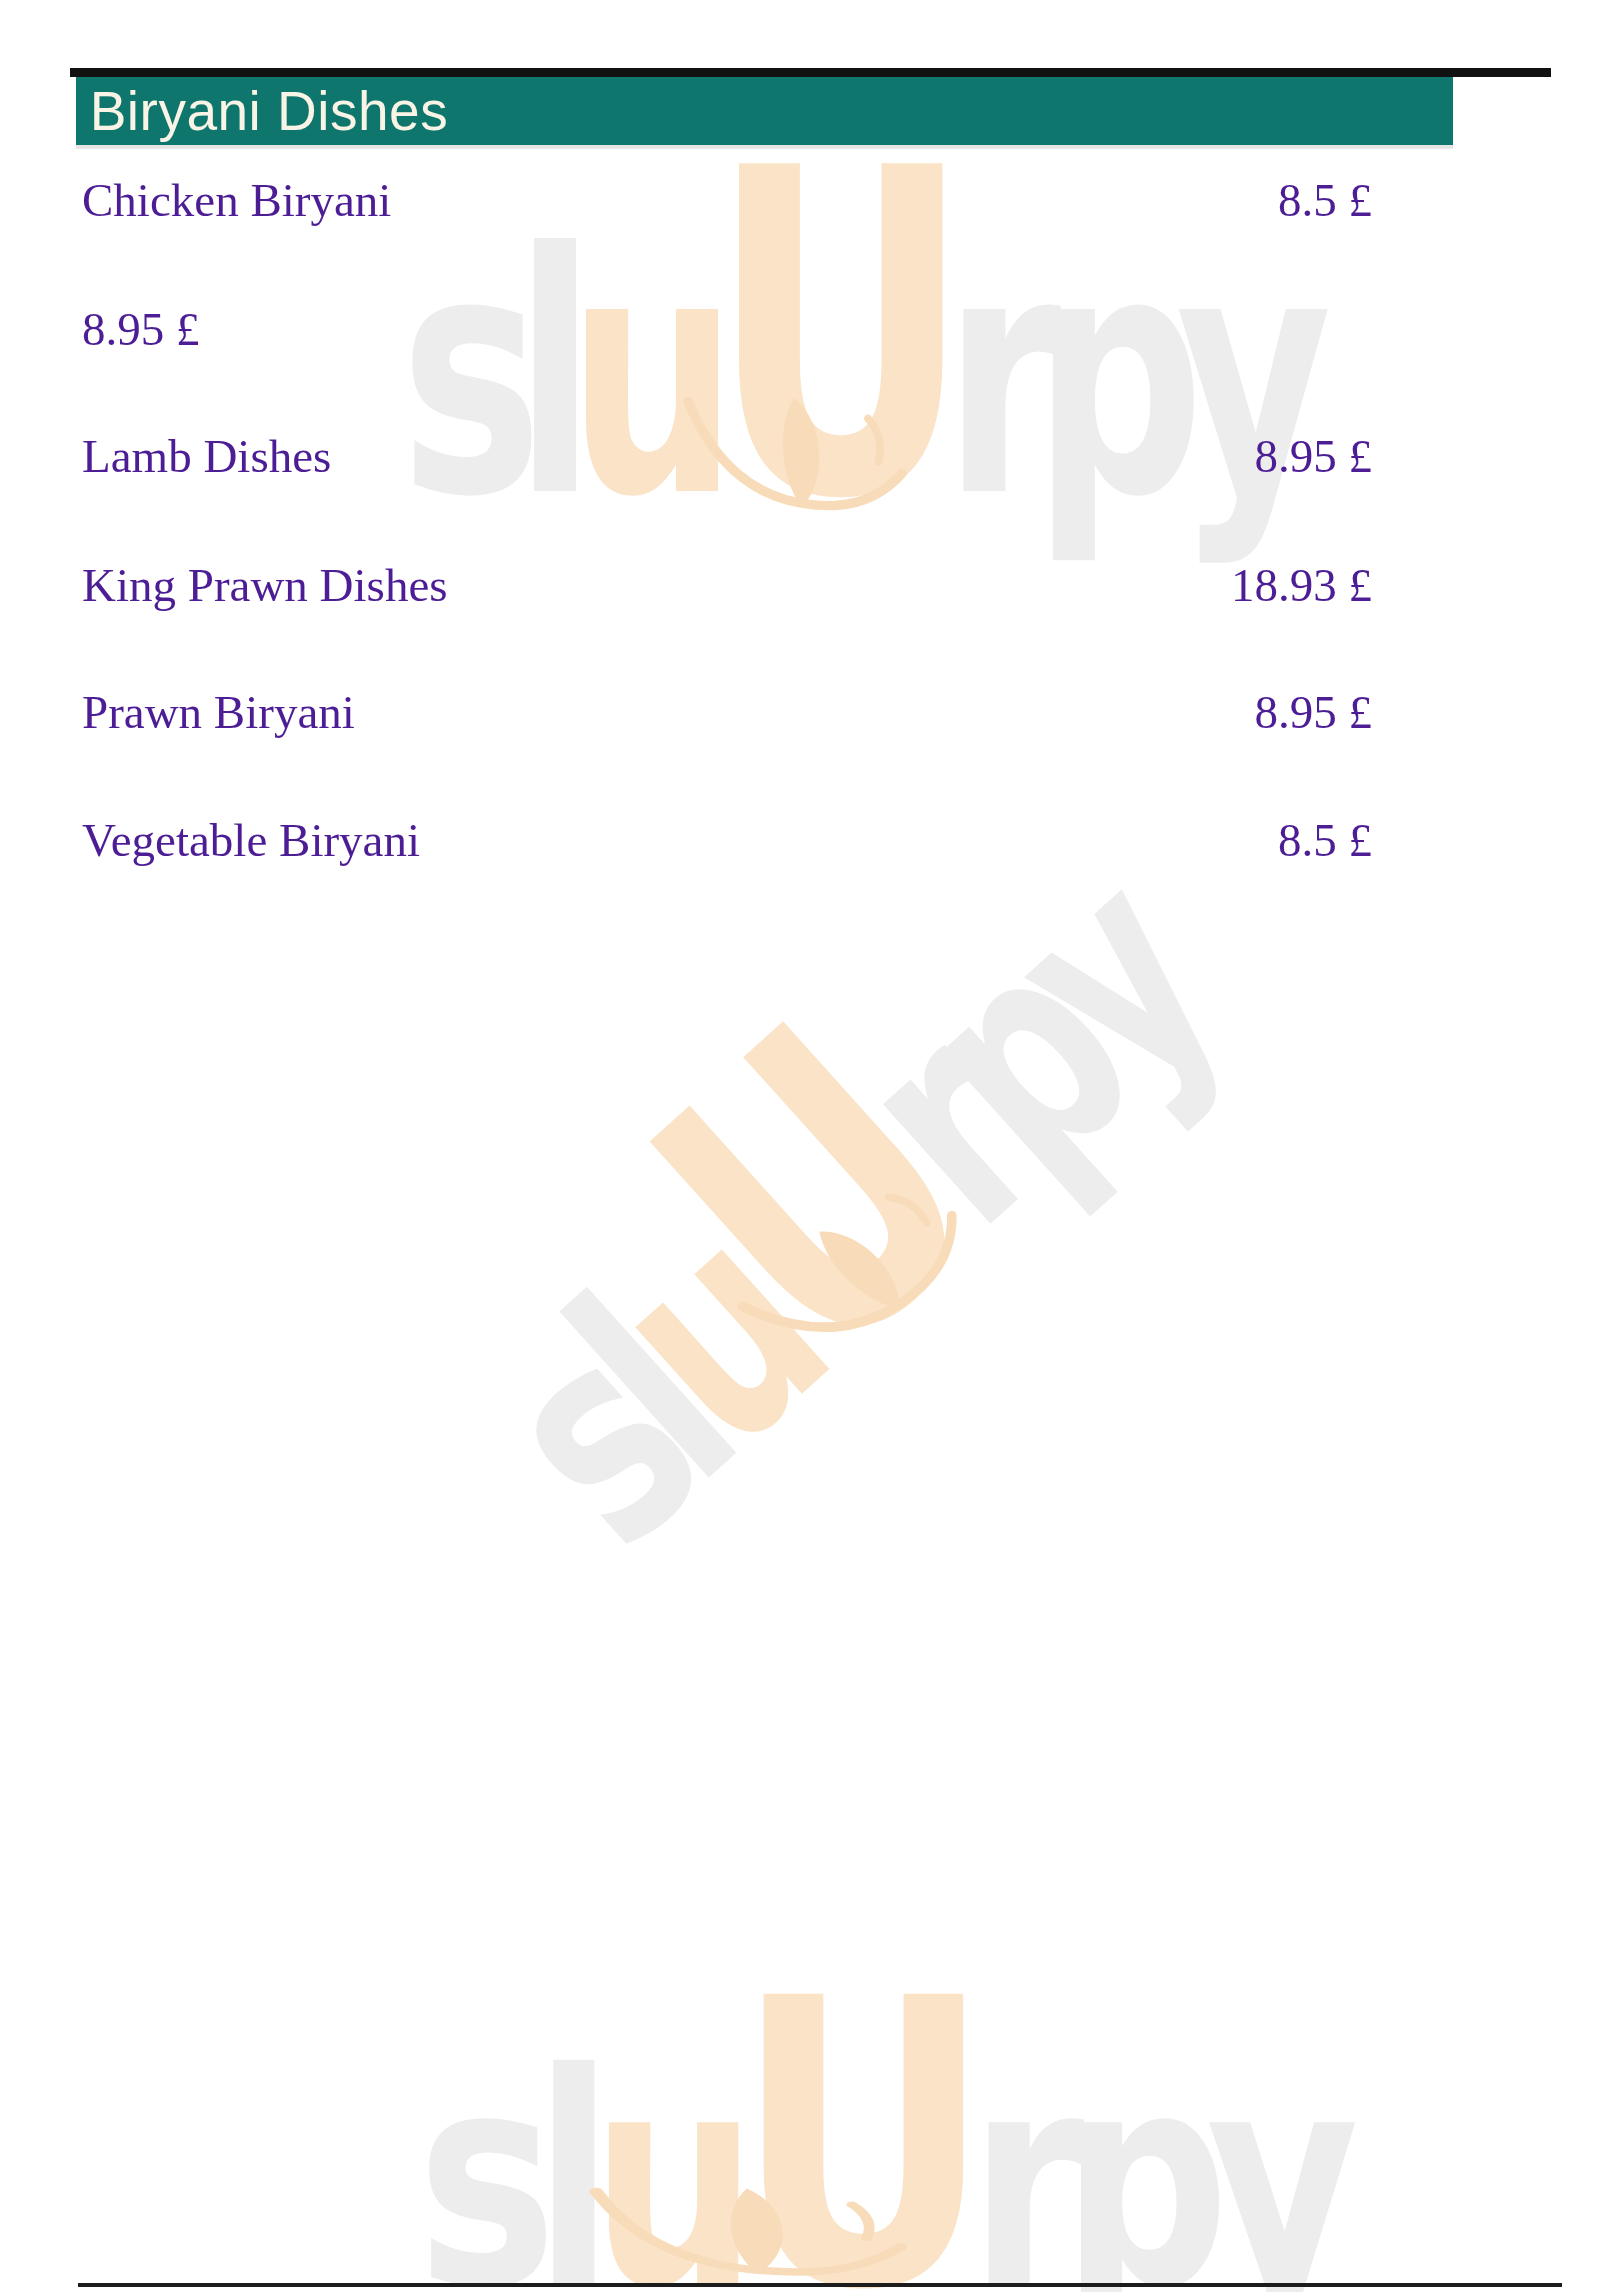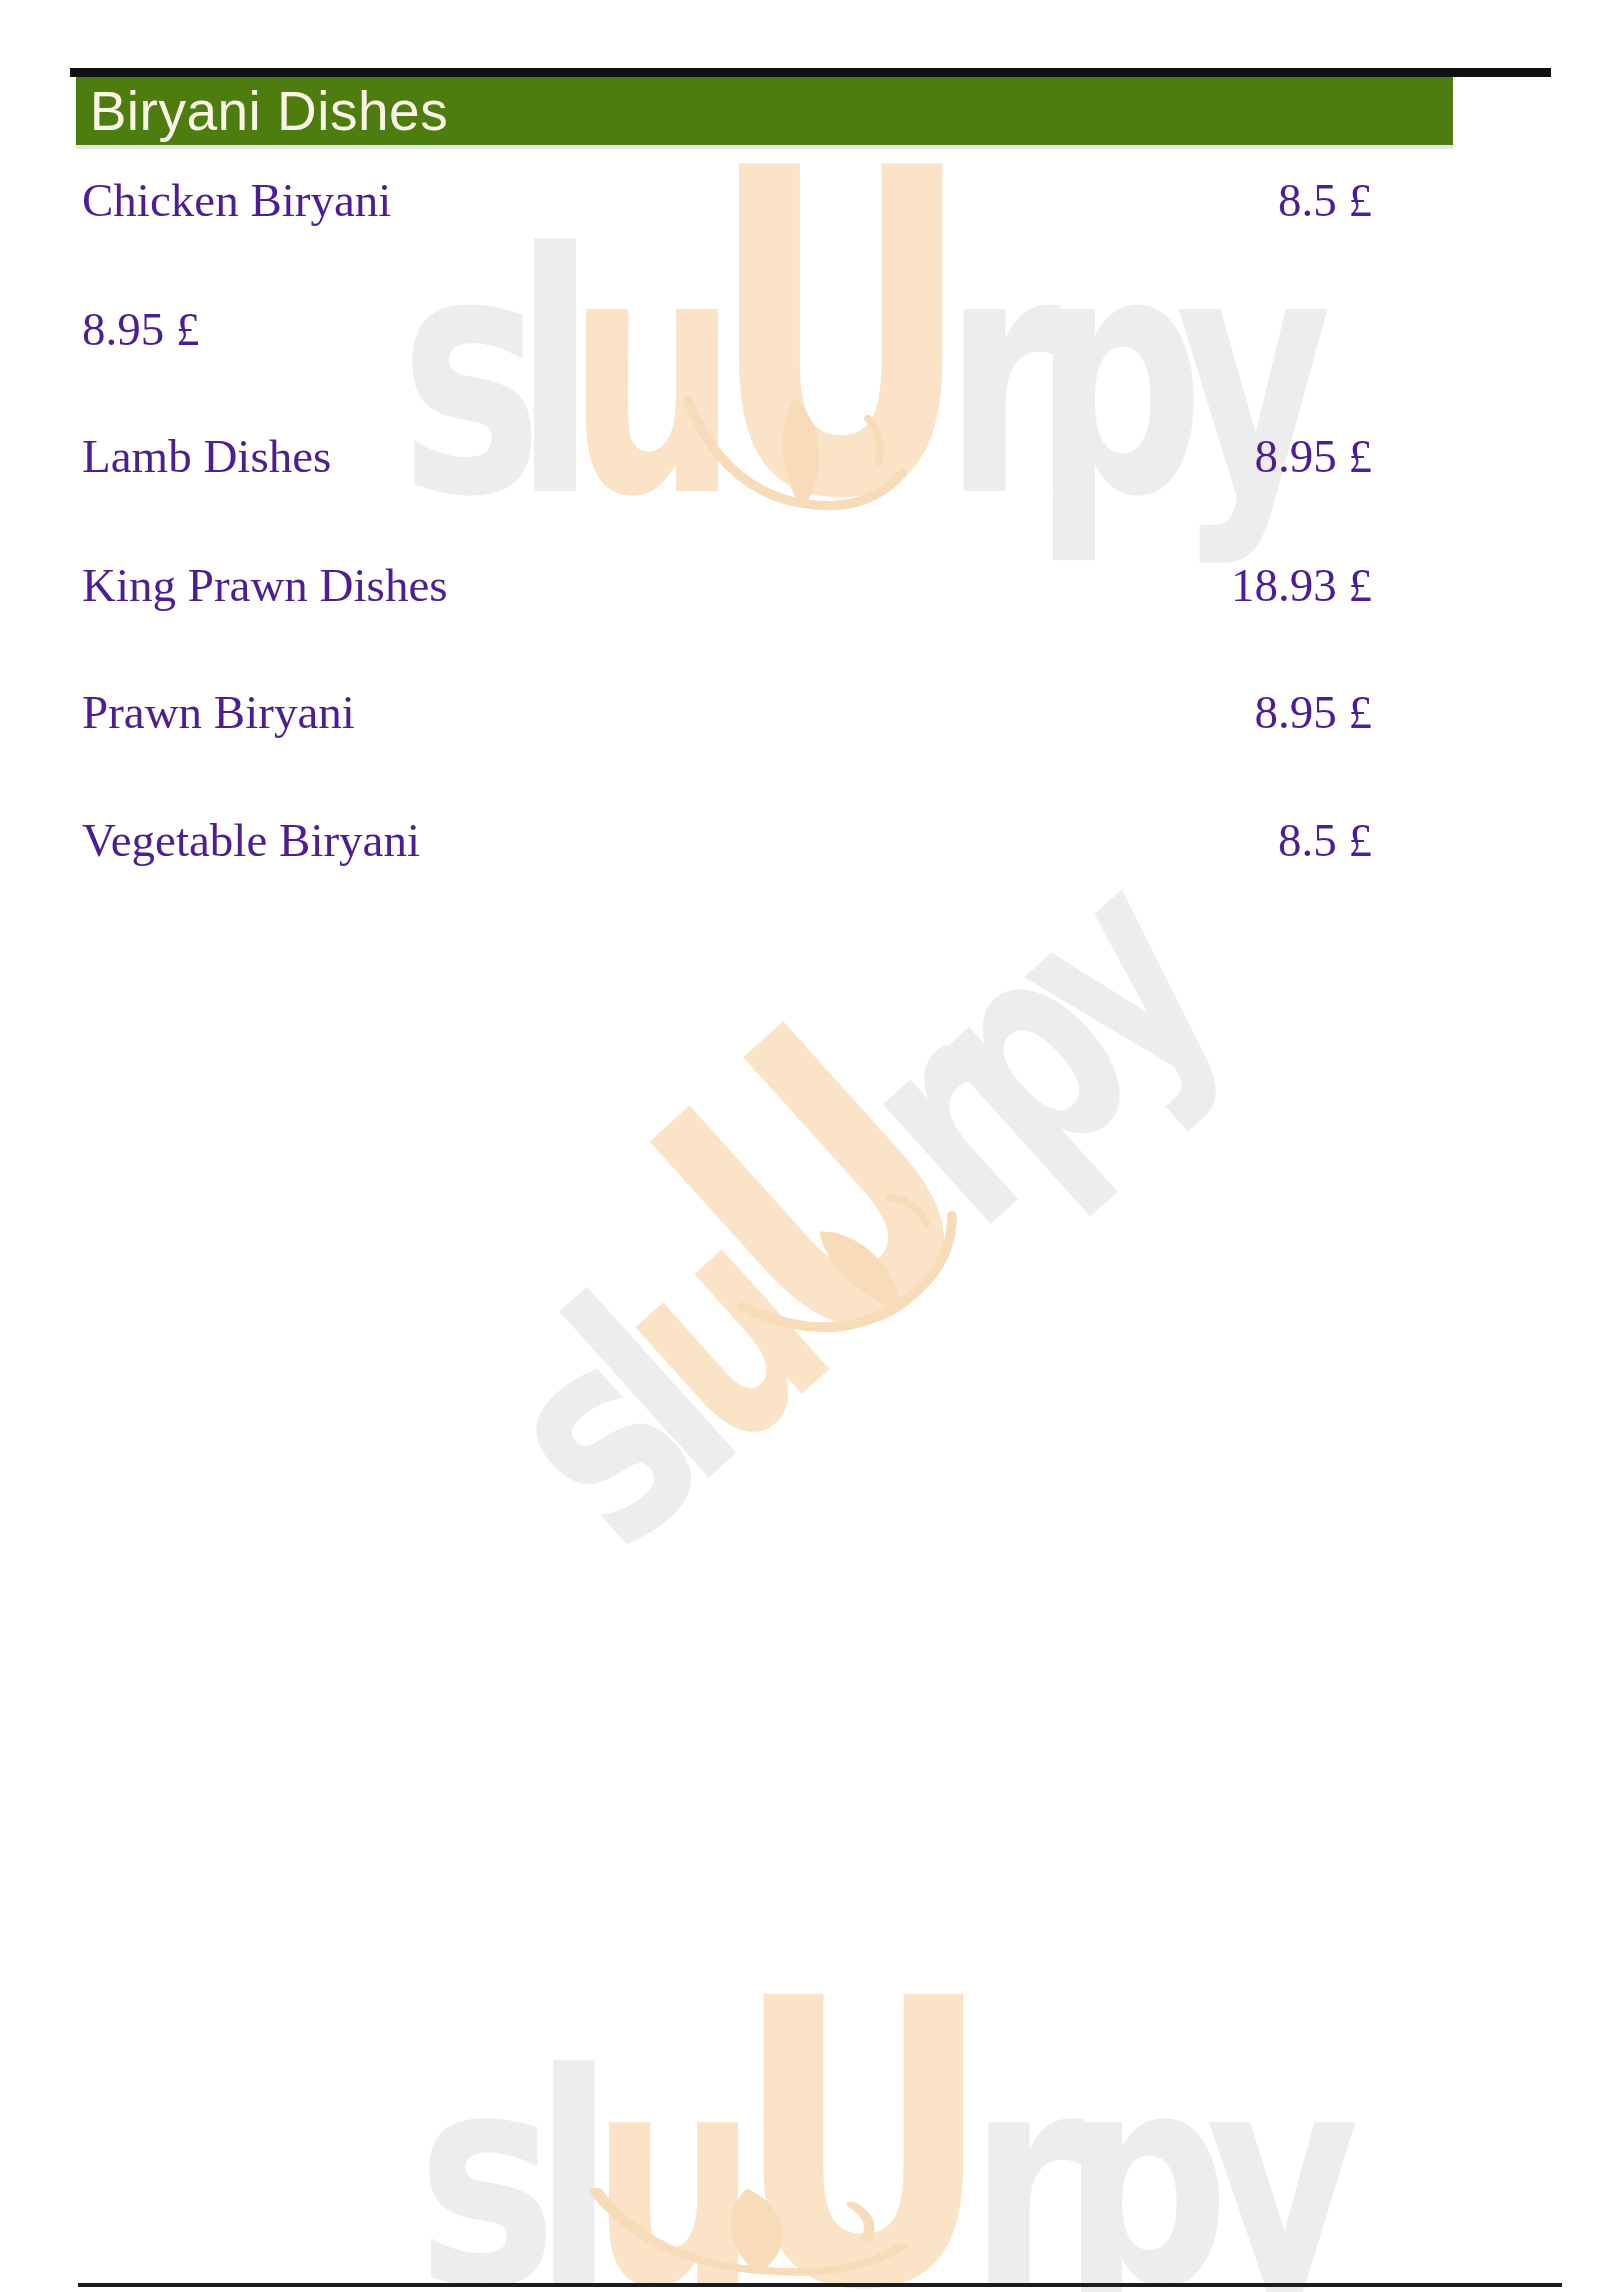--- a/index.html
+++ b/index.html
@@ -57,21 +57,21 @@
 
   
   .bar-black-top{
     position:absolute;z-index:2;
     left:70px;top:68px;width:1481px;height:8.8px;
     background:#111111;
   }
   .bar-orange{
     position:absolute;z-index:2;
     left:76px;top:77px;width:1377px;height:68px;
-    background:#4d7c0f;
+    background:#0f766e;
     box-shadow:0 3.9px 0 rgba(0,0,0,0.10);
   }
   .header-title{
     position:absolute;
     left:13.7px;top:0;
     line-height:68px;
     font-family:"Liberation Sans", sans-serif;
     font-size:55px;
     color:#FAF4E6;
     letter-spacing:0.5px;

